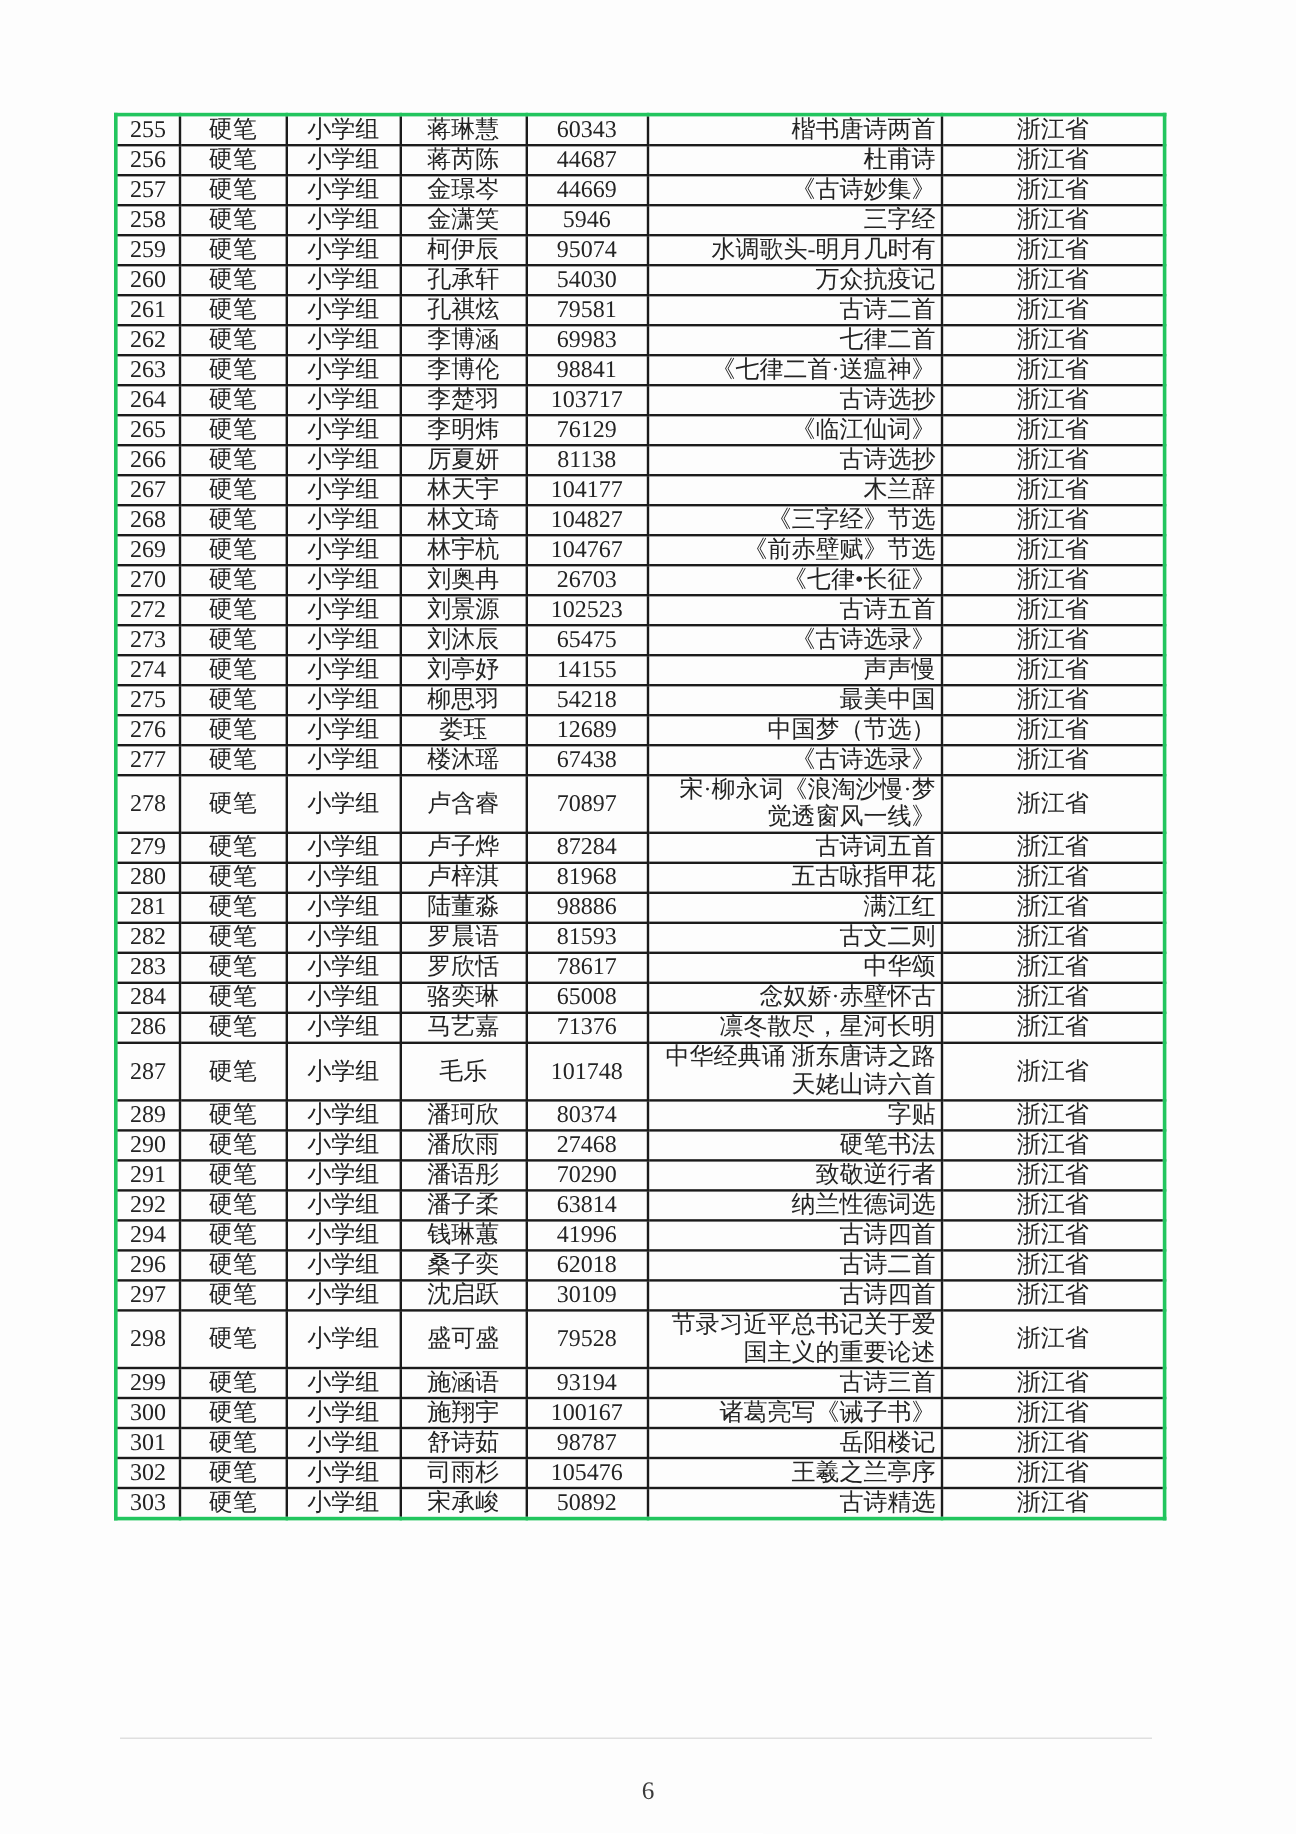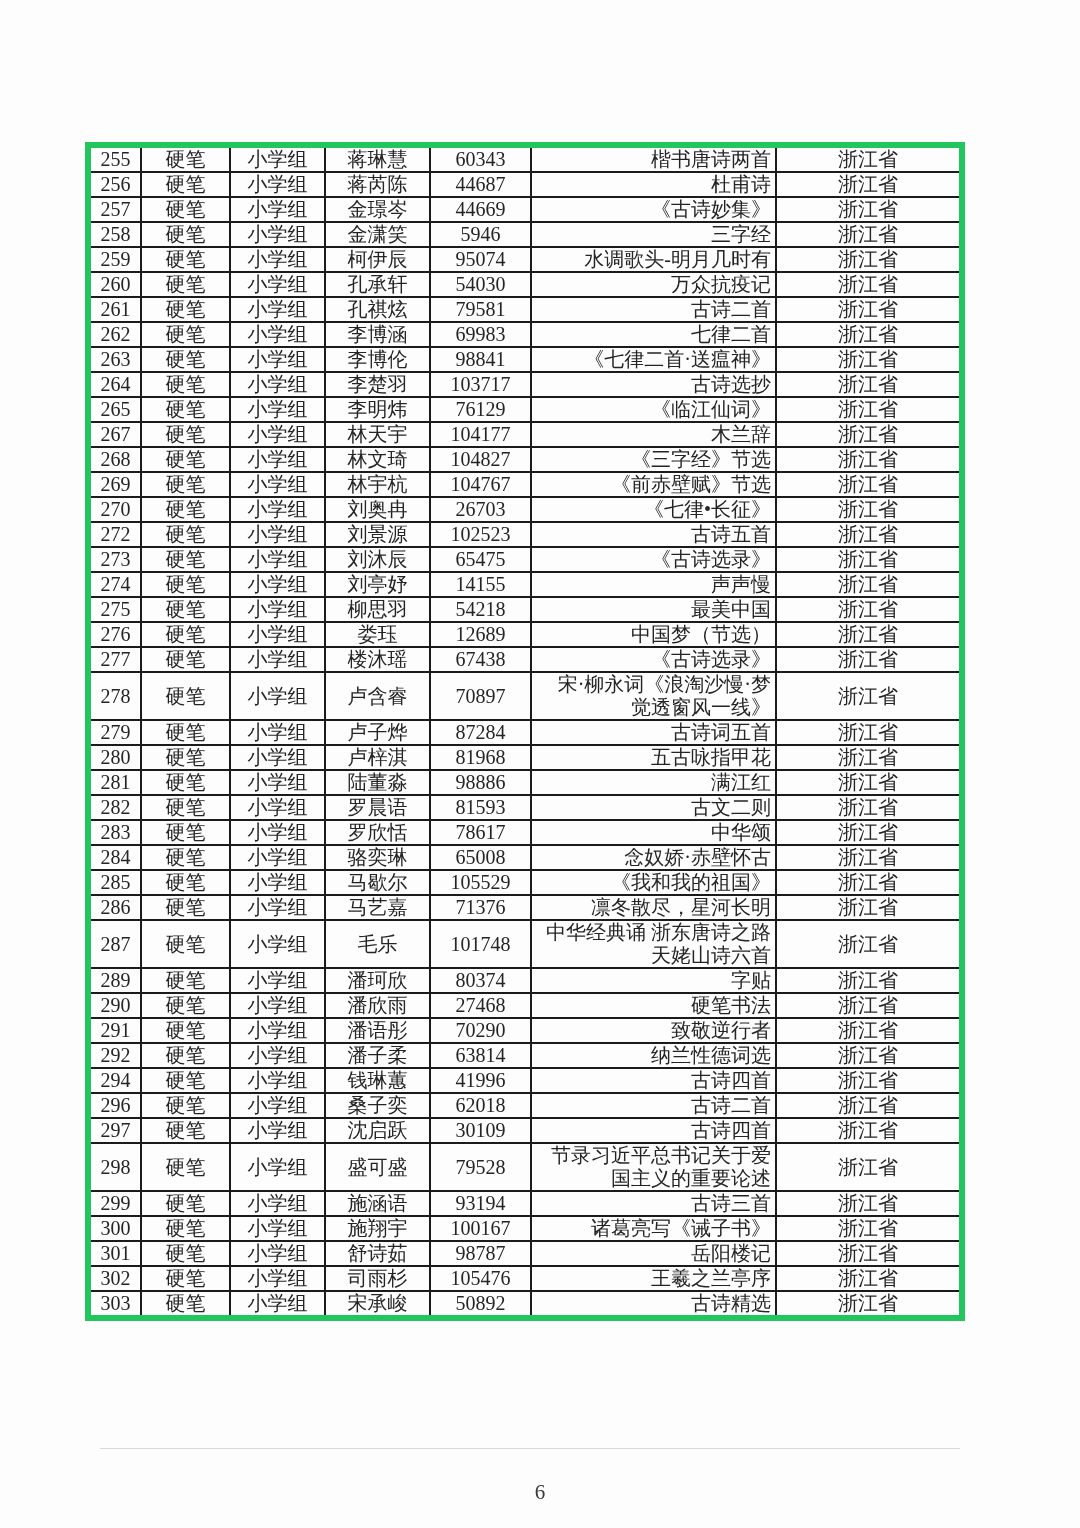--- a/index.html
+++ b/index.html
@@ -11,27 +11,26 @@
     position: relative;
     width: 1080px;
     height: 1528px;
     background: #fdfdfd;
     font-family: "Liberation Serif", "DejaVu Serif", serif;
     color: #1f1f1f;
     overflow: hidden;
   }
   table.entries {
     position: absolute;
-    left: 85px;
+    left: 95px;
     top: 94px;
     width: 874px;
     border-collapse: collapse;
     table-layout: fixed;
-    border: 6px solid #22c55e;
-    margin-top: 48px;
+    border: 3px solid #22c55e;
   }
   table.entries td {
     border: 2px solid #1b1b1b;
     height: 23px;
     line-height: 23px;
     font-size: 20px;
     text-align: center;
     vertical-align: middle;
     padding: 0;
     overflow: hidden;
@@ -170,20 +169,29 @@
         <tr>
     <td>265</td>
     <td>硬笔</td>
     <td>小学组</td>
     <td>李明炜</td>
     <td>76129</td>
     <td class="c-title">《临江仙词》</td>
     <td>浙江省</td>
   </tr>
         <tr>
+    <td>266</td>
+    <td>硬笔</td>
+    <td>小学组</td>
+    <td>厉夏妍</td>
+    <td>81138</td>
+    <td class="c-title">古诗选抄</td>
+    <td>浙江省</td>
+  </tr>
+        <tr>
     <td>267</td>
     <td>硬笔</td>
     <td>小学组</td>
     <td>林天宇</td>
     <td>104177</td>
     <td class="c-title">木兰辞</td>
     <td>浙江省</td>
   </tr>
         <tr>
     <td>268</td>
@@ -320,29 +328,20 @@
     <td class="c-title">中华颂</td>
     <td>浙江省</td>
   </tr>
         <tr>
     <td>284</td>
     <td>硬笔</td>
     <td>小学组</td>
     <td>骆奕琳</td>
     <td>65008</td>
     <td class="c-title">念奴娇·赤壁怀古</td>
-    <td>浙江省</td>
-  </tr>
-        <tr>
-    <td>285</td>
-    <td>硬笔</td>
-    <td>小学组</td>
-    <td>马歇尔</td>
-    <td>105529</td>
-    <td class="c-title">《我和我的祖国》</td>
     <td>浙江省</td>
   </tr>
         <tr>
     <td>286</td>
     <td>硬笔</td>
     <td>小学组</td>
     <td>马艺嘉</td>
     <td>71376</td>
     <td class="c-title">凛冬散尽，星河长明</td>
     <td>浙江省</td>

